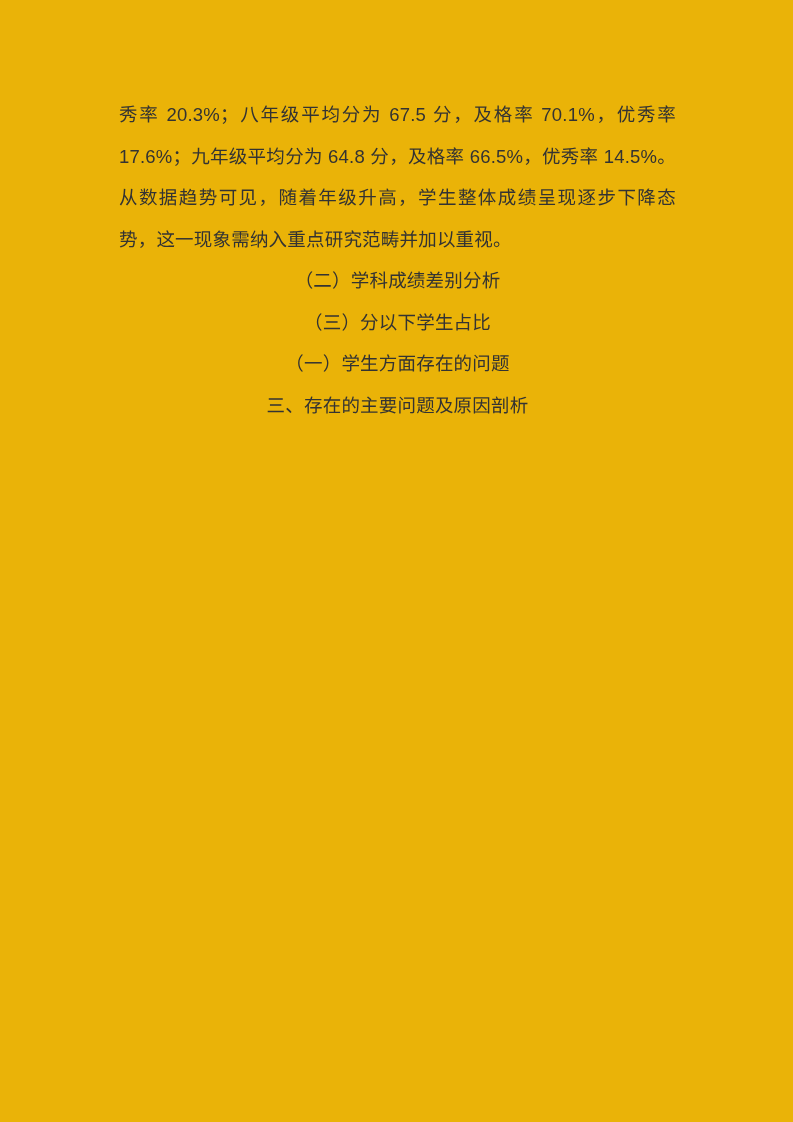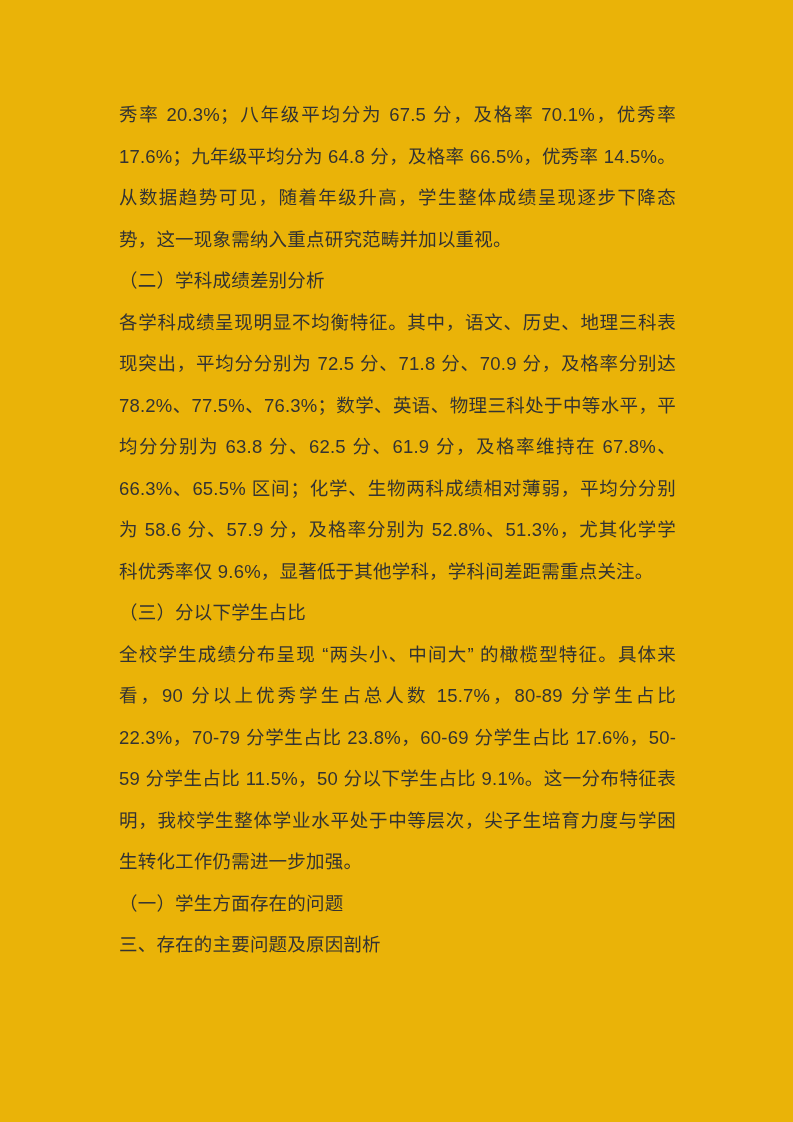--- a/index.html
+++ b/index.html
@@ -27,29 +27,27 @@
     text-justify: inter-ideograph;
     letter-spacing: 0.2px;
   }
   .para {
     margin: 0;
     padding: 0;
     word-break: normal;
     overflow-wrap: break-word;
   }
   .heading {
-    text-align: left;
+    text-align: center;
   }
 </style>
 </head>
 <body>
 
 <main class="page" style="background: #eab308;">
   <section class="text-block" style="color: rgb(51, 51, 51);">
     <p class="para">秀率 20.3%；八年级平均分为 67.5 分，及格率 70.1%，优秀率 17.6%；九年级平均分为 64.8 分，及格率 66.5%，优秀率 14.5%。从数据趋势可见，随着年级升高，学生整体成绩呈现逐步下降态势，这一现象需纳入重点研究范畴并加以重视。</p>
       <p class="para heading">（二）学科成绩差别分析</p>
-      <p class="para">各学科成绩呈现明显不均衡特征。其中，语文、历史、地理三科表现突出，平均分分别为 72.5 分、71.8 分、70.9 分，及格率分别达 78.2%、77.5%、76.3%；数学、英语、物理三科处于中等水平，平均分分别为 63.8 分、62.5 分、61.9 分，及格率维持在 67.8%、66.3%、65.5% 区间；化学、生物两科成绩相对薄弱，平均分分别为 58.6 分、57.9 分，及格率分别为 52.8%、51.3%，尤其化学学科优秀率仅 9.6%，显著低于其他学科，学科间差距需重点关注。</p>
       <p class="para heading">（三）分以下学生占比</p>
-      <p class="para">全校学生成绩分布呈现 “两头小、中间大” 的橄榄型特征。具体来看，90 分以上优秀学生占总人数 15.7%，80-89 分学生占比 22.3%，70-79 分学生占比 23.8%，60-69 分学生占比 17.6%，50-59 分学生占比 11.5%，50 分以下学生占比 9.1%。这一分布特征表明，我校学生整体学业水平处于中等层次，尖子生培育力度与学困生转化工作仍需进一步加强。</p>
       <p class="para heading">（一）学生方面存在的问题</p>
       <p class="para heading">三、存在的主要问题及原因剖析</p>
   </section>
 </main>
 
 </body></html>

